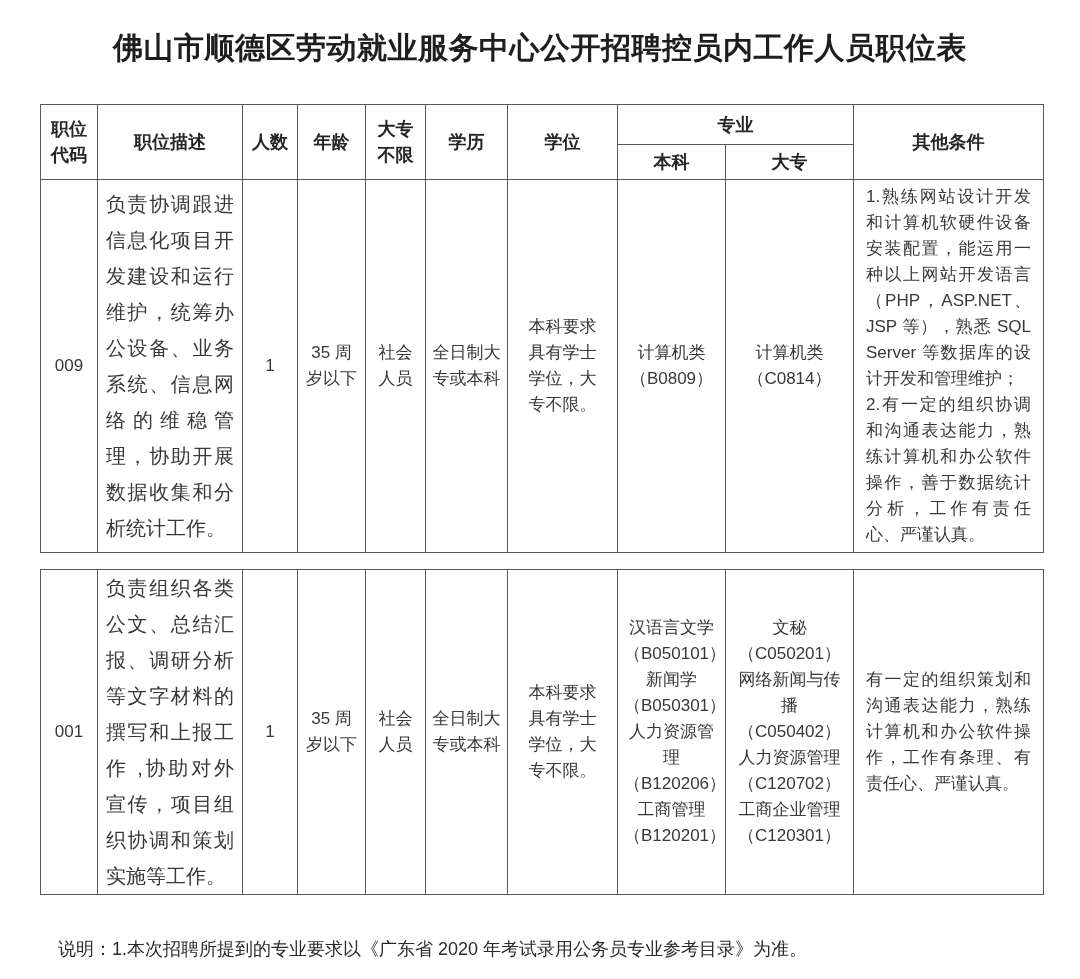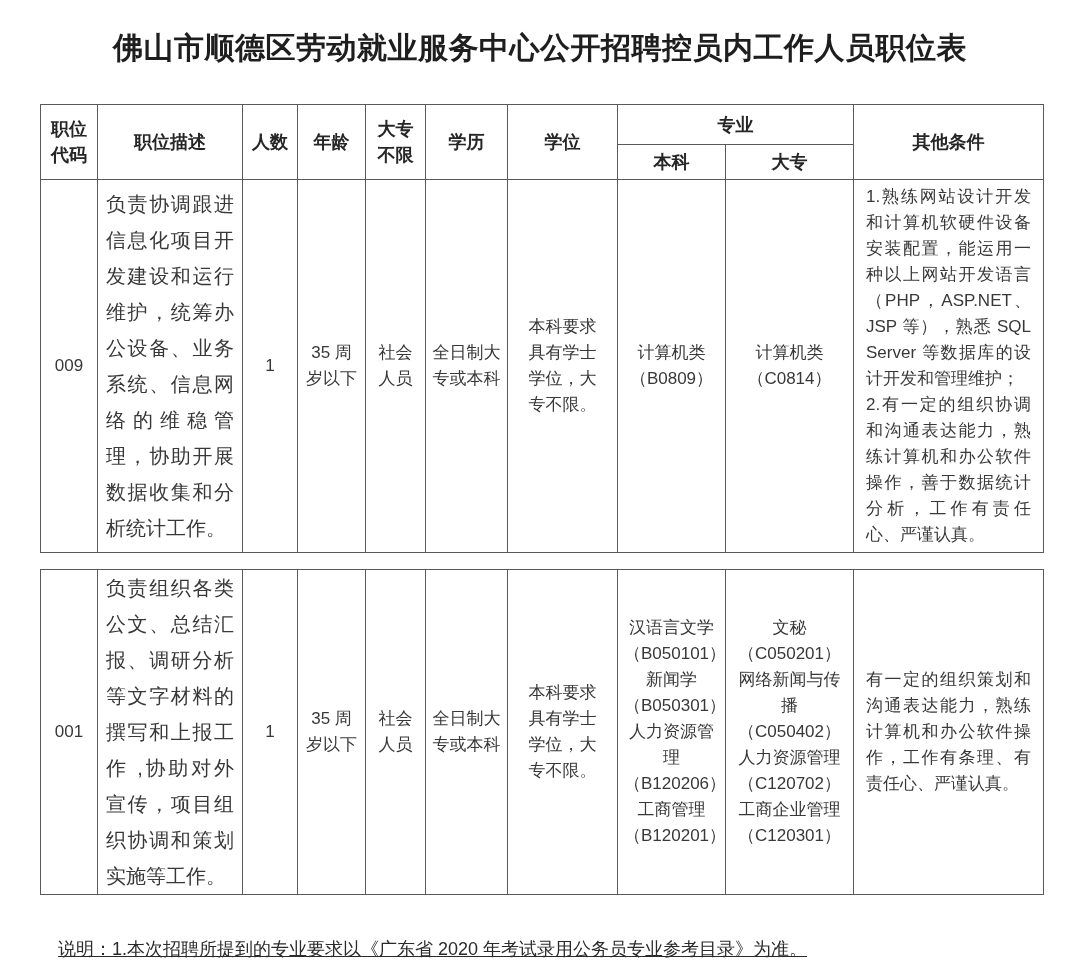--- a/index.html
+++ b/index.html
@@ -77,21 +77,20 @@
     font-size: 17px;
     line-height: 26px;
     padding: 2px 12px;
     white-space: pre-line;
   }
   .notes {
     margin-top: 34px;
     color: #2a2a2a;
     font-size: 18px;
     line-height: 40px;
-    text-decoration: underline;
   }
   .note { margin: 0; }
   .n1 { margin-left: 58px; }
   .n2 { margin-left: 124px; width: 912px; }
 </style>
 </head>
 <body>
 
 <div class="page">
 

